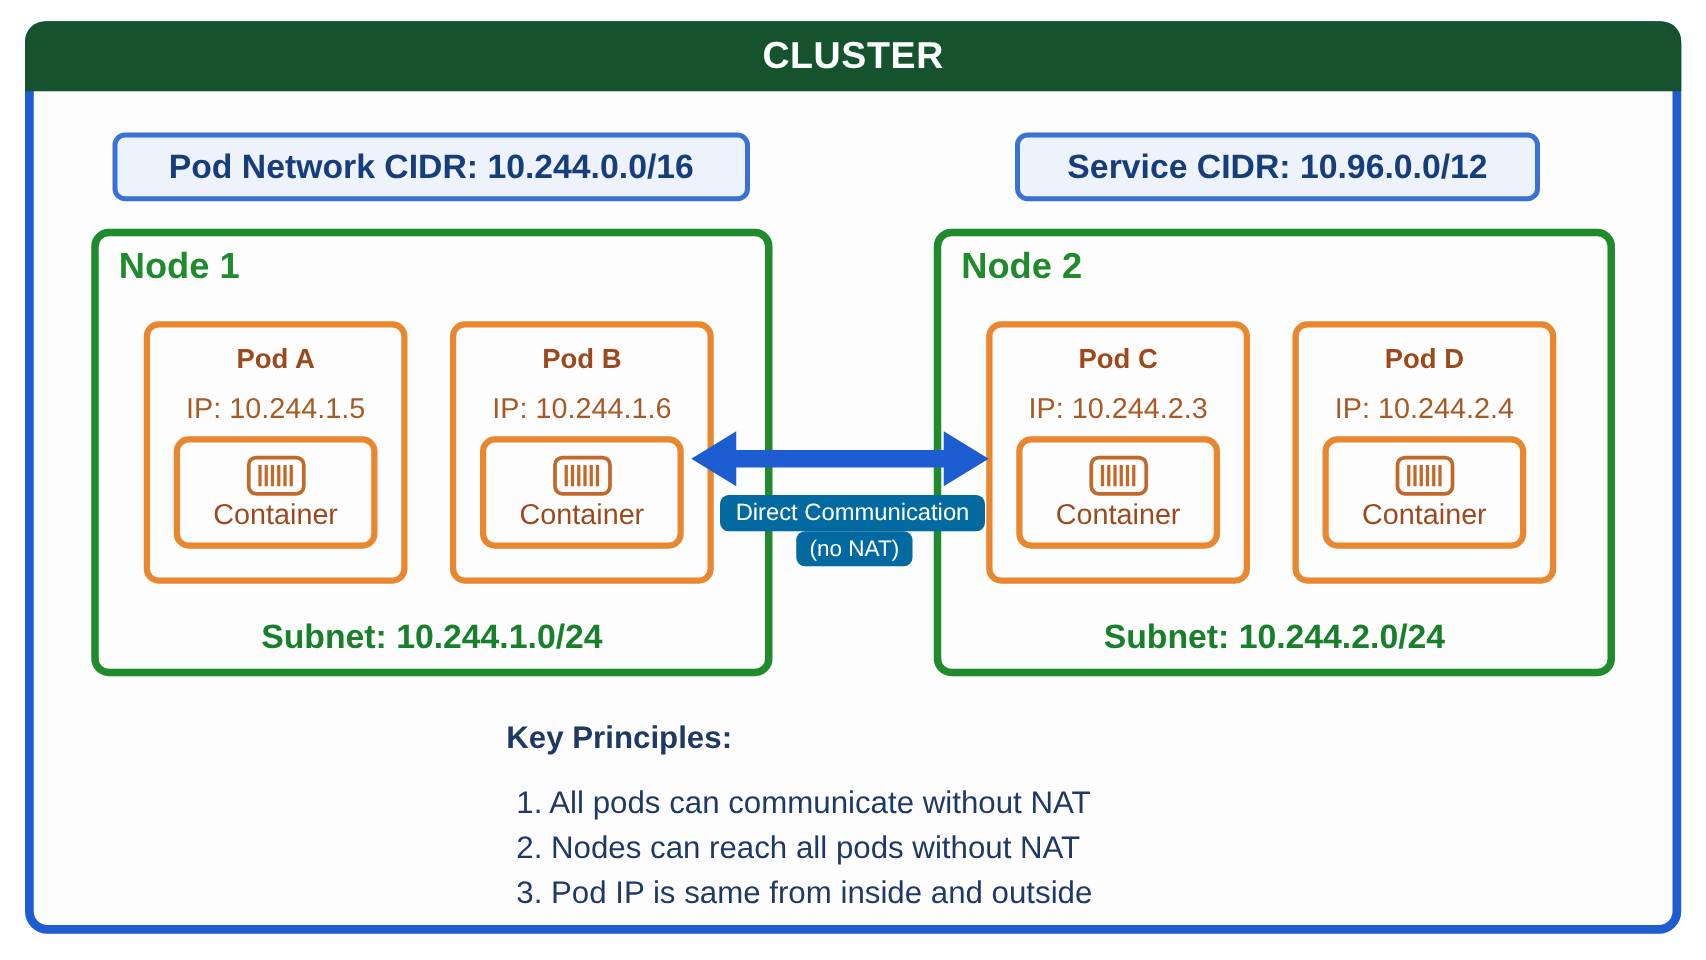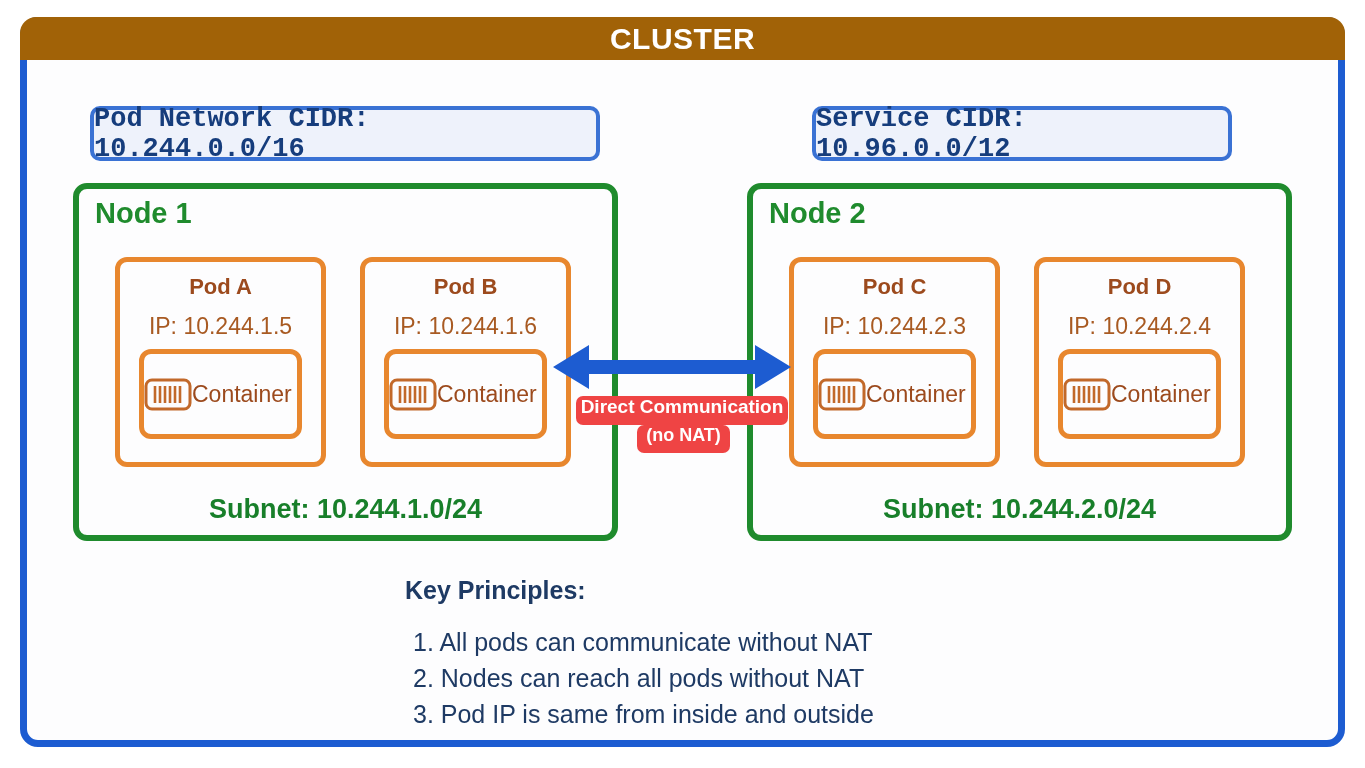--- a/index.html
+++ b/index.html
@@ -11,35 +11,34 @@
   }
   .abs { position:absolute; }
 
   
   .cluster-box {
     left:20px; top:17px; width:1325px; height:730px;
     border:7px solid #1d5cd1; border-radius:18px;
     background:#fdfdfe;
   }
   .cluster-header {
-    left:20px; top:17px; width:1325px; height:43px;
-    background:#a16207; border-radius:16px 16px 0 0;
+    left:20px; top:17px; width:1325px; height:56px;
+    background:#14532d; border-radius:16px 16px 0 0;
     display:flex; align-items:center; justify-content:center;
     z-index:2;
   }
   .cluster-title {
     color:#ffffff; font-size:30px; font-weight:bold; letter-spacing:0.5px;
   }
 
   
   .badge {
     height:55px; background:#eef2fb; border:4px solid #3a72d4;
     border-radius:10px; display:flex; align-items:center; justify-content:center;
     z-index:2;
-    font-family:Liberation Mono, monospace;
   }
   .badge span { color:#163d7c; font-size:27px; font-weight:bold; }
   .badge-pod  { left:90px;  top:106px; width:510px; }
   .badge-svc  { left:812px; top:106px; width:420px; }
 
   
   .node {
     top:183px; width:545px; height:358px;
     border:6px solid #1f8b2d; border-radius:14px;
     background:#fdfdfe;
@@ -61,30 +60,30 @@
     border:5px solid #e8872e; border-radius:12px;
     background:#fdfdfe; text-align:center;
   }
   .pod-left  { left:36px; }
   .pod-right { left:281px; }
   .pod-title { margin-top:12px; color:#9c4a1d; font-size:22px; font-weight:bold; }
   .pod-ip    { margin-top:13px;  color:#a85a22; font-size:23px; }
   .container-box {
     margin:9px auto 0; width:163px; height:90px;
     border:5px solid #e8872e; border-radius:12px;
-    display:flex; flex-direction:row; align-items:center; 
+    display:flex; flex-direction:column; align-items:center; justify-content:center;
   }
   .container-label { color:#9c4a1d; font-size:23px; margin-top:1px; }
 
   
   .arrow-svg { left:551px; top:343px; z-index:3; }
   .comm-label {
-    background:#ef4444; border-radius:7px; z-index:4;
-    display:flex; justify-content:center;
-    color:#ffffff; font-weight:bold;
+    background:#0369a1; border-radius:7px; z-index:4;
+    display:flex; align-items:center; justify-content:center;
+    color:#ffffff; font-weight:normal;
   }
   .comm-label-main { left:576px; top:396px; width:212px; height:29px; font-size:19px; }
   .comm-label-sub  { left:637px; top:425px; width:93px;  height:28px; font-size:18px; }
 
   
   .key-principles { left:405px; top:576px; z-index:2; color:#1e3a64; }
   .kp-title { font-size:25px; font-weight:bold; margin-bottom:19px; }
   .kp-item  { font-size:25px; line-height:36px; padding-left:8px; }
 </style>
 </head>

